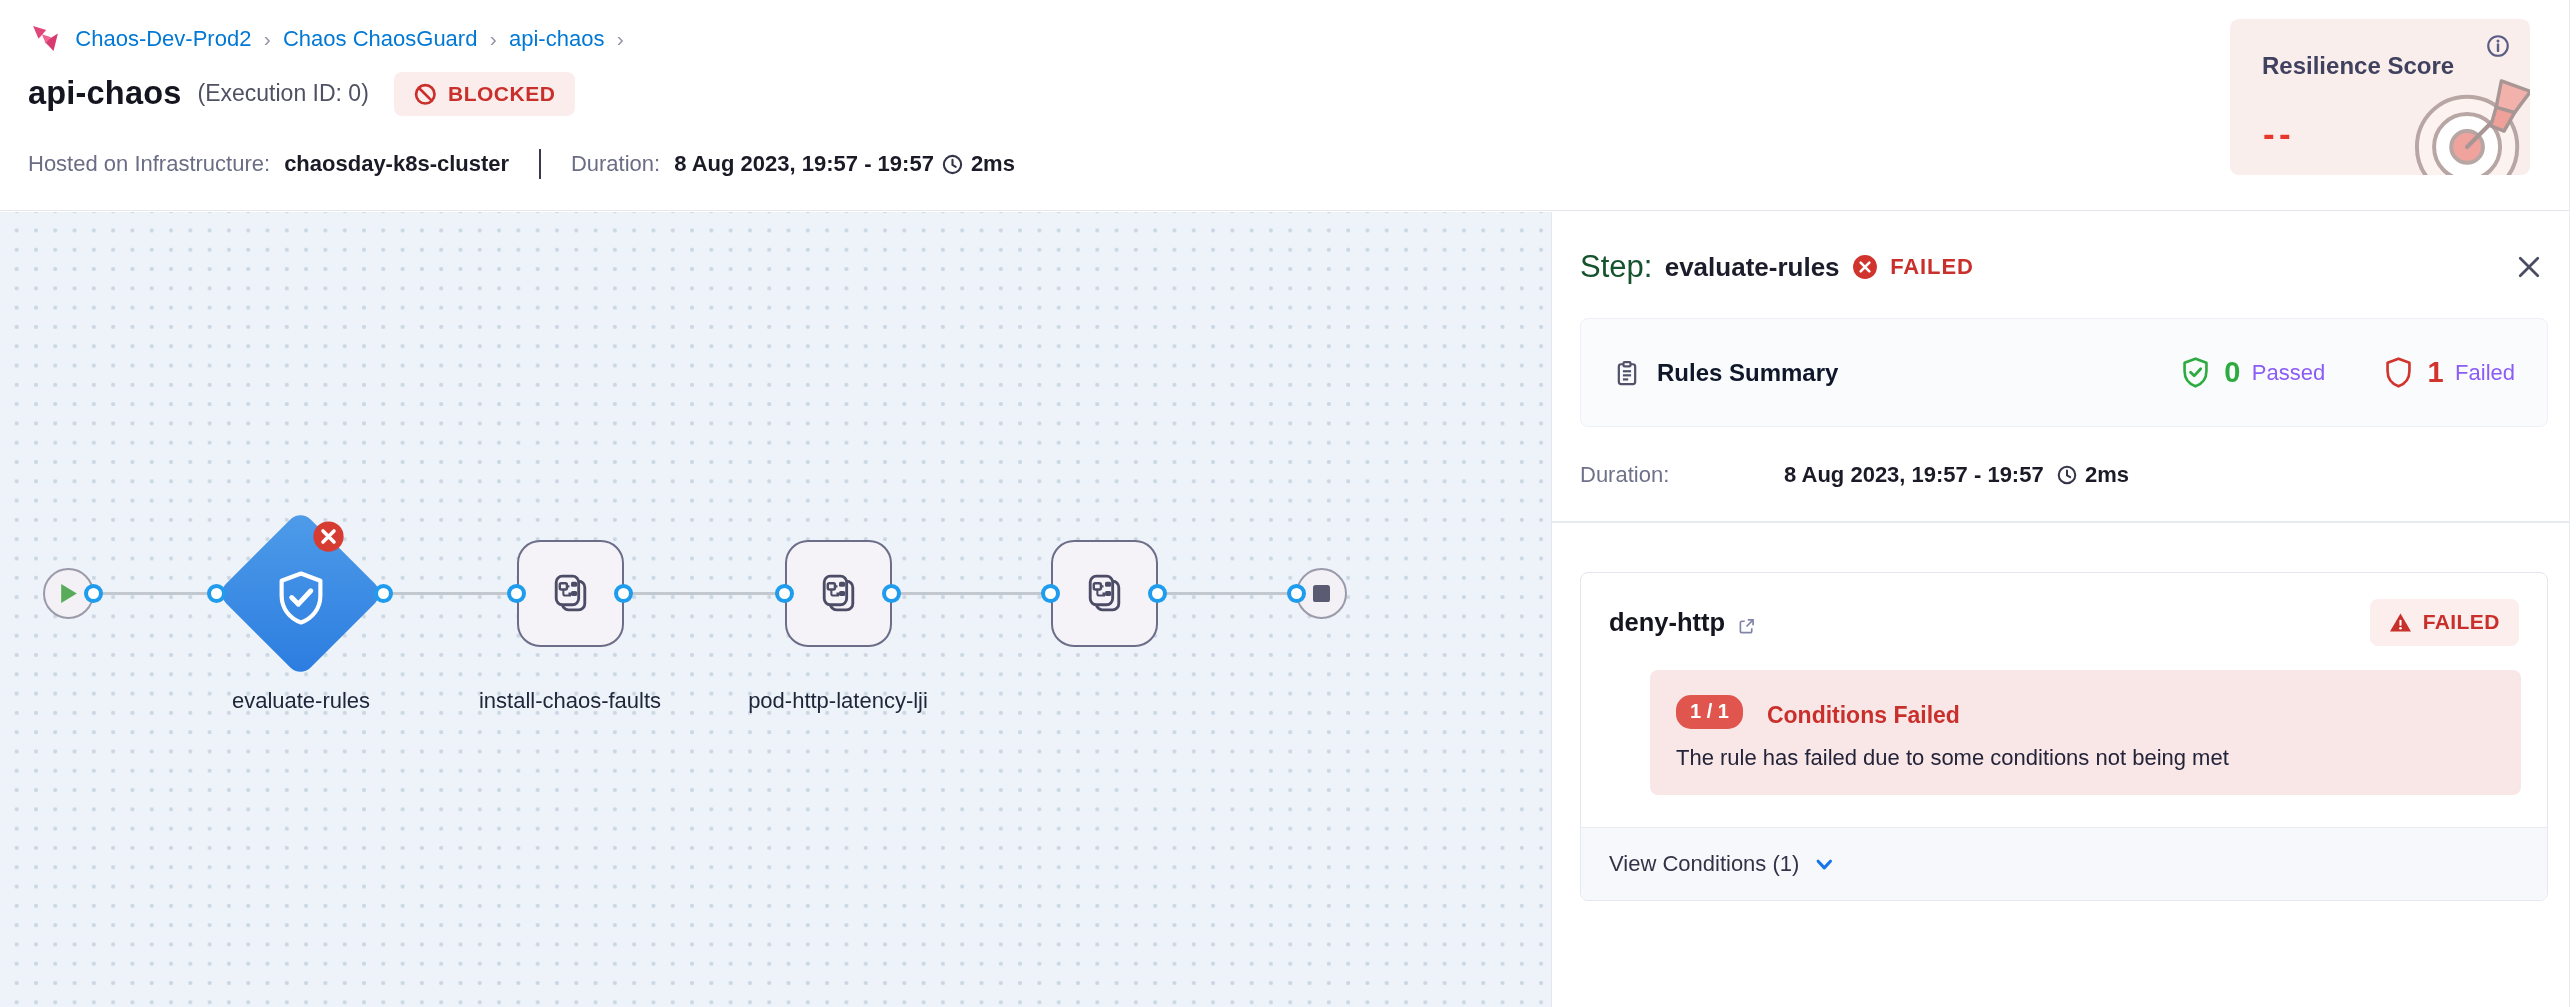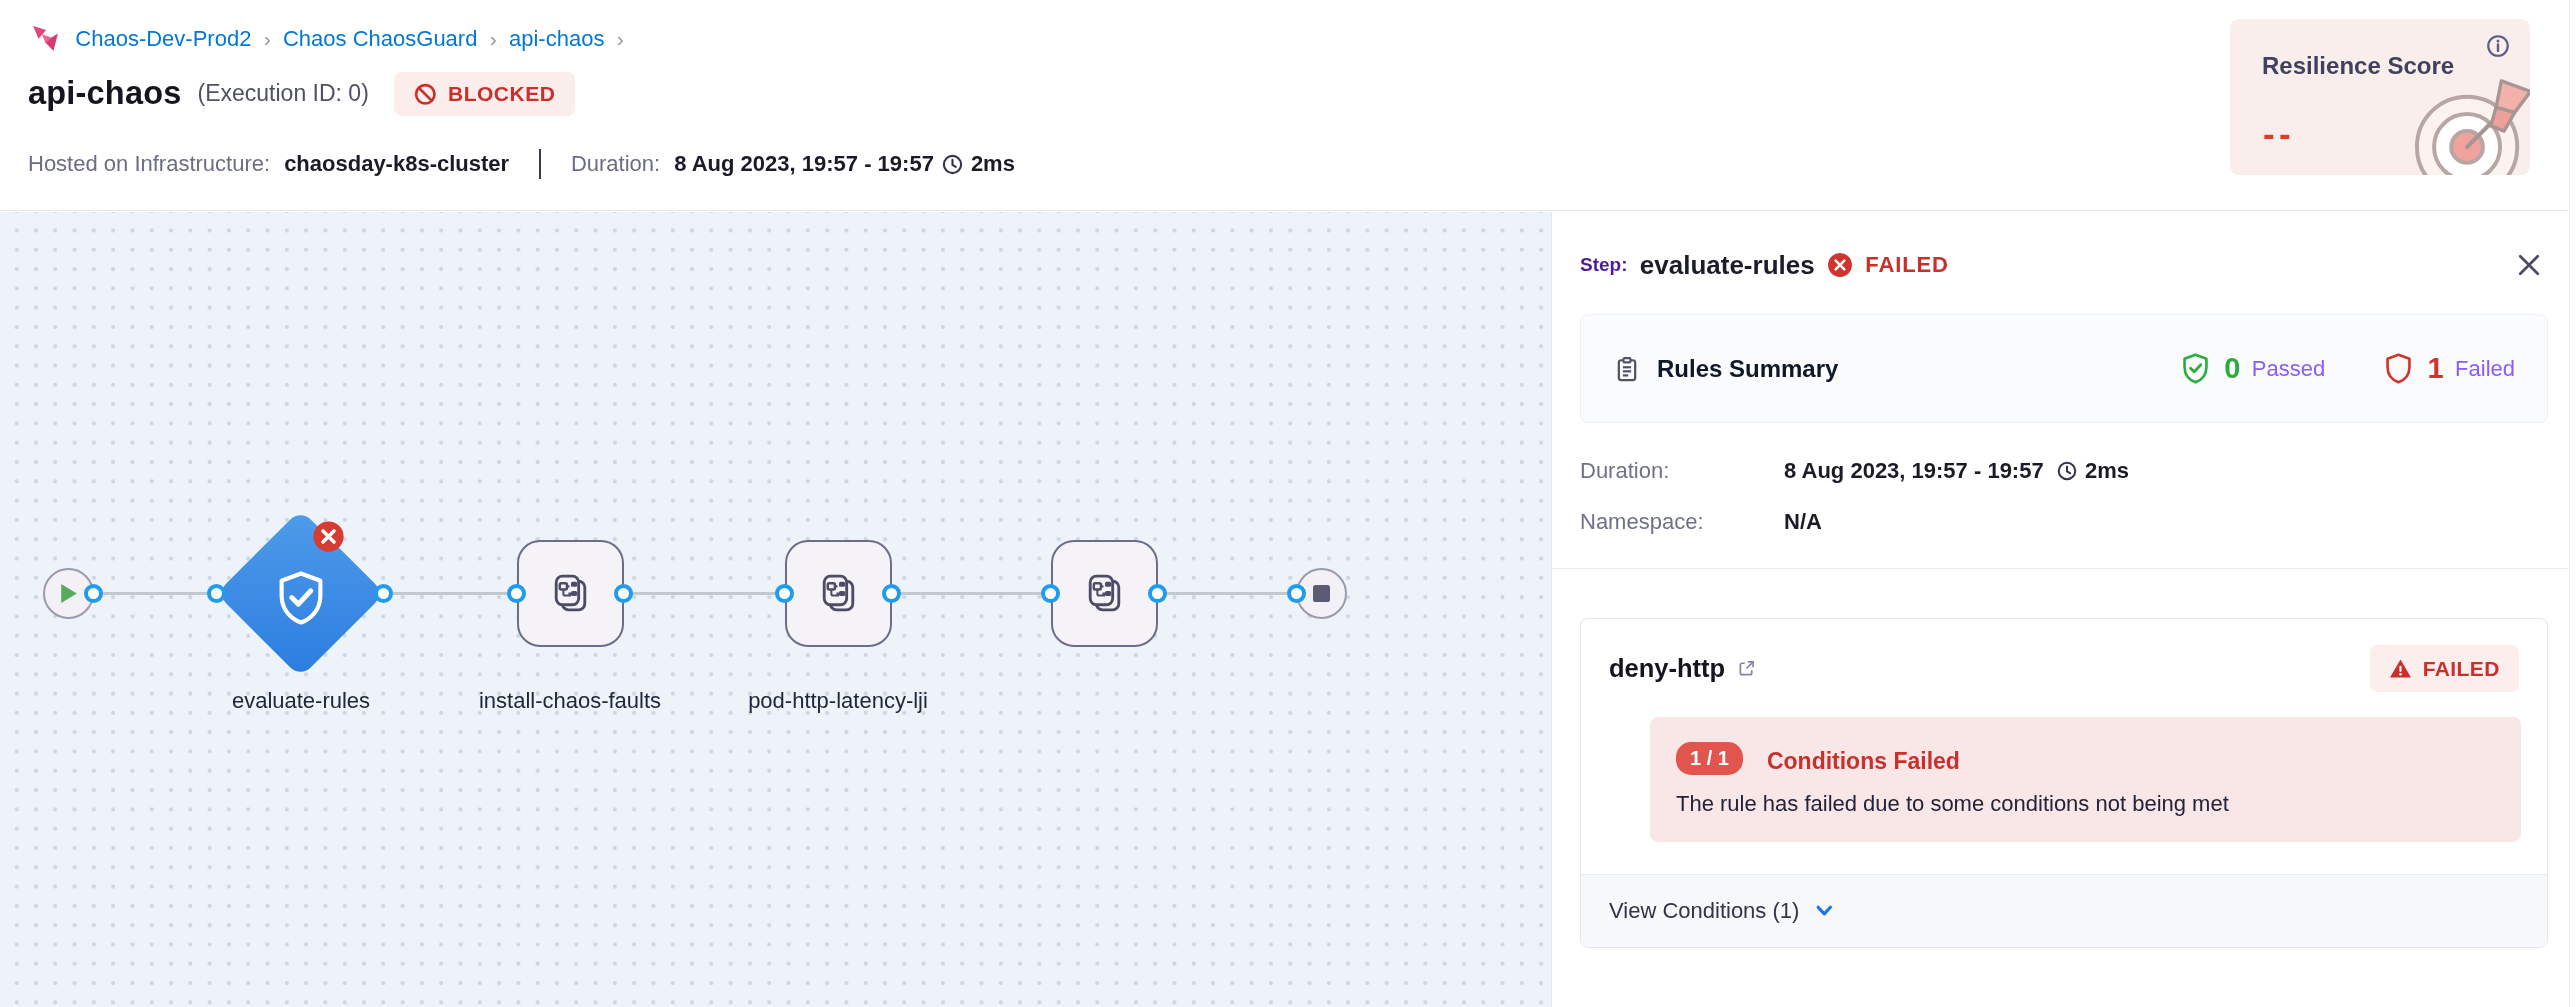--- a/index.html
+++ b/index.html
@@ -40,21 +40,21 @@
   .stop-sq { width:17.6px; height:17.6px; background:#5b5b74; border-radius:2.6px; }
   .diamond { position:absolute; left:241px; top:322px; width:119px; height:119px; transform:rotate(45deg); background:linear-gradient(135deg,#4f9ce9 0%,#2b7ce0 100%); border-radius:14px; cursor:pointer; z-index:2; }
   .diamond-icon { position:absolute; left:270px; top:355px; width:62px; height:62px; z-index:3; pointer-events:none; }
   .node-badge { position:absolute; left:312px; top:308px; width:33px; height:33px; z-index:5; }
   .step-node { position:absolute; top:328px; width:107px; height:107px; background:#f5f3f7; border:2.6px solid #6c6d89; border-radius:23px; display:flex; align-items:center; justify-content:center; cursor:pointer; z-index:2; }
   .node-label { position:absolute; top:473px; width:232px; font-size:22px; line-height:32px; text-align:center; color:#20273a; }
 
   
   .panel { position:absolute; left:1551px; top:212px; width:1025px; height:796px; background:#fff; border-left:0.9px solid #e4e7ee; overflow:hidden; }
   .panel-header { display:flex; align-items:center; gap:12.3px; margin:37px 30px 0 28px; }
-  .step-label { font-size:19px; color:#4c1d95;font-weight:bold; }
+  .step-label { font-size:31px; color:#14532d; }
   .step-name { font-size:26px; font-weight:bold; color:#1c1c2b; }
   .status-failed { font-size:22px; font-weight:bold; color:#c9302c; letter-spacing:0.9px; }
   .close-btn { margin-left:auto; width:32px; height:32px; color:#4a4c63; cursor:pointer; background:none; border:none; }
 
   .rules-card { display:flex; align-items:center; margin:33px 28px 0 28px; height:109px; background:#fafbfd; border:0.9px solid #eef0f5; border-radius:8px; padding:0 32px; }
   .rules-title-group { display:flex; align-items:center; gap:16px; }
   .rules-title { font-size:24px; font-weight:bold; color:#0f172a;text-align:center; }
   .count-group { display:flex; align-items:center; gap:11.4px; }
   .count-pass { font-size:29px; font-weight:bold; color:#2eab40; }
   .count-fail { font-size:29px; font-weight:bold; color:#d0342c; }
@@ -67,21 +67,21 @@
   .kv-value { font-size:22px; font-weight:bold; color:#1b1b28; display:flex; align-items:center; gap:7px; }
 
   .panel-div { height:0.9px; background:#e8ebf0; margin-top:33px; }
   .tabs { margin:24.6px 0 0 28px; }
   .tab { display:inline-block; font-size:23px; font-weight:bold; color:#1c1c2c; padding-bottom:14px; cursor:pointer; }
   .tab-underline { width:189px; height:4.4px; background:#0d6dd1; border-radius:1.8px; position:relative; top:0.9px; }
   .tabs-div { height:0.9px; background:#e8ebf0; }
 
   .rule-card { margin:49px 28px 0 28px; border:0.9px solid #e4e7ee; border-radius:8px; overflow:hidden; background:#fff; }
   .rule-head { display:flex; align-items:center; padding:26px 28px 23px 28px; }
-  .rule-name-wrap { display:flex; align-items:center; gap:10.5px; cursor:pointer; }
+  .rule-name-wrap { display:flex; align-items:flex-end; gap:10.5px; cursor:pointer; }
   .rule-name { font-size:25.5px; font-weight:bold; color:#15151f; }
   .badge-failed { margin-left:auto; display:flex; align-items:center; gap:10.5px; background:#fbeeed; color:#c9302c; font-weight:bold; font-size:21px; letter-spacing:0.4px; padding:11.4px 19.3px; border-radius:8px; }
   .rule-alert { margin:1.8px 26px 32px 69px; background:#f8e7e6; border-radius:8px; padding:24.6px 26px; }
   .alert-top { display:flex; align-items:flex-end; gap:24px; }
   .pill { background:#e0564e; color:#fff; font-size:20px; font-weight:bold; padding:5.3px 14px; border-radius:15px; }
   .alert-title { font-size:23px; font-weight:bold; color:#c9302c; }
   .alert-msg { margin-top:16px; font-size:22px; color:#23233a; }
   .rule-foot { display:flex; align-items:center; gap:12.3px; border-top:0.9px solid #e8ebf0; background:#f7f8fb; padding:23px 28px; cursor:pointer; }
   .foot-text { font-size:22px; font-weight:normal; color:#333348; }
 
@@ -278,24 +278,20 @@
     <div class="kv-row first">
       <span class="kv-label">Duration:</span>
       <span class="kv-value">
         <span>8 Aug 2023, 19:57 - 19:57</span>
         <svg width="22" height="22" viewBox="0 0 24 24" style="margin-left:5.3px;">
           <circle cx="12" cy="12" r="9" fill="none" stroke="#35354a" stroke-width="2.2"></circle>
           <path d="M12 7 v5.4 l3.4 2" fill="none" stroke="#35354a" stroke-width="2.2" stroke-linecap="round"></path>
         </svg>
         <span>2ms</span>
       </span>
-    </div>
-    <div class="kv-row second">
-      <span class="kv-label">Namespace:</span>
-      <span class="kv-value">N/A</span>
     </div>
 
     <div class="panel-div"></div>
 
     <div class="tabs-div"></div>
 
     <div class="rule-card">
       <div class="rule-head">
         <span class="rule-name-wrap">
           <span class="rule-name">deny-http</span>

